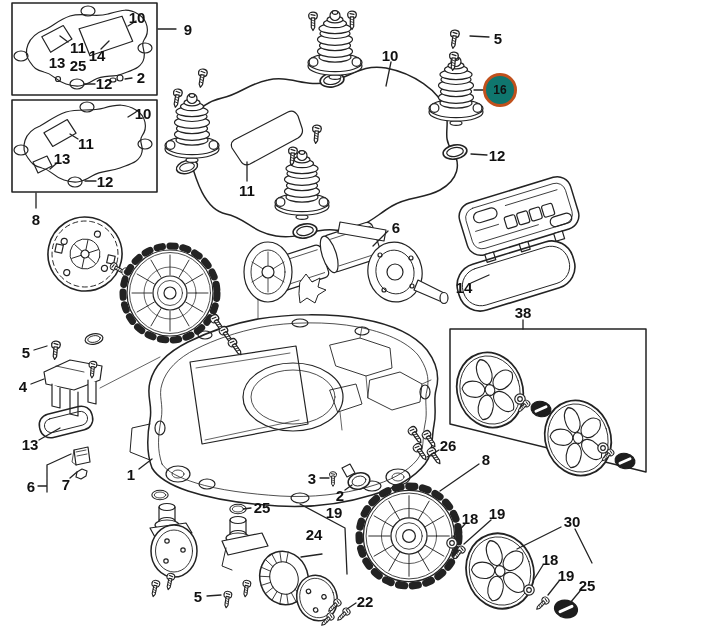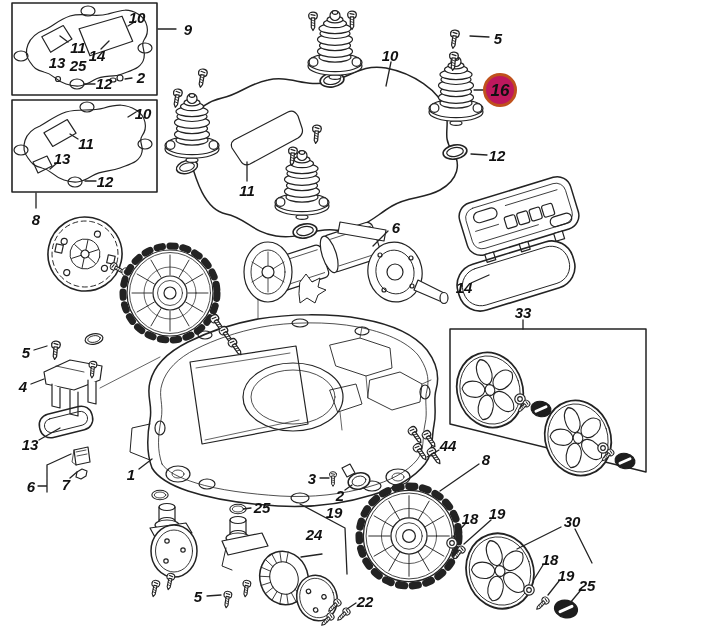--- a/index.html
+++ b/index.html
@@ -1,23 +1,23 @@
 <!DOCTYPE html>
 <html><head>
 <meta charset="utf-8">
 <style>
   html,body{margin:0;padding:0;background:#fff;}
   .stage{position:relative;width:712px;height:635px;background:#fff;overflow:hidden;
-         font-family:"Liberation Sans", sans-serif;font-style:italic;}
+         font-family:"Liberation Sans", sans-serif;}
   svg{position:absolute;left:0;top:0;}
   .lbl{position:absolute;transform:translate(-50%,-50%);font-weight:bold;font-size:15px;
        color:#111;line-height:1;white-space:nowrap;cursor:pointer;}
   .lbl.circled{width:28px;height:28px;border:3px solid #c0511d;border-radius:50%;
-       background:#be185d;display:flex;align-items:center;justify-content:center;
-       font-size:17px;}
+       background:#0f766e;display:flex;align-items:center;justify-content:center;
+       font-size:12px;}
 </style>
 </head>
 <body>
 
 <div class="stage">
 
 <svg width="712" height="635" viewBox="0 0 712 635">
 <defs>
   <g id="screw">
     <ellipse cx="0" cy="0" rx="4.2" ry="2.9" fill="#fff"></ellipse>
@@ -353,38 +353,38 @@
 <div class="lbl" style="left:105px;top:181px">12</div>
 <div class="lbl" style="left:36px;top:219px">8</div>
 
 <div class="lbl" style="left:390px;top:55px">10</div>
 <div class="lbl" style="left:498px;top:38px">5</div>
 <div class="lbl circled" style="left:500px;top:90px">16</div>
 <div class="lbl" style="left:497px;top:155px">12</div>
 <div class="lbl" style="left:247px;top:190px">11</div>
 <div class="lbl" style="left:396px;top:227px">6</div>
 <div class="lbl" style="left:464px;top:287px">14</div>
-<div class="lbl" style="left:523px;top:312px">33</div>
+<div class="lbl" style="left:523px;top:312px">38</div>
 
 <div class="lbl" style="left:26px;top:352px">5</div>
 <div class="lbl" style="left:23px;top:386px">4</div>
 <div class="lbl" style="left:30px;top:444px">13</div>
 <div class="lbl" style="left:31px;top:486px">6</div>
 <div class="lbl" style="left:66px;top:484px">7</div>
 <div class="lbl" style="left:131px;top:474px">1</div>
 
 <div class="lbl" style="left:312px;top:478px">3</div>
 <div class="lbl" style="left:340px;top:495px">2</div>
 <div class="lbl" style="left:334px;top:512px">19</div>
 <div class="lbl" style="left:262px;top:507px">25</div>
 <div class="lbl" style="left:314px;top:534px">24</div>
 <div class="lbl" style="left:198px;top:596px">5</div>
 <div class="lbl" style="left:365px;top:601px">22</div>
 
-<div class="lbl" style="left:448px;top:445px">44</div>
+<div class="lbl" style="left:448px;top:445px">26</div>
 <div class="lbl" style="left:486px;top:459px">8</div>
 <div class="lbl" style="left:470px;top:518px">18</div>
 <div class="lbl" style="left:497px;top:513px">19</div>
 <div class="lbl" style="left:572px;top:521px">30</div>
 <div class="lbl" style="left:550px;top:559px">18</div>
 <div class="lbl" style="left:566px;top:575px">19</div>
 <div class="lbl" style="left:587px;top:585px">25</div>
 
 </div>
 

